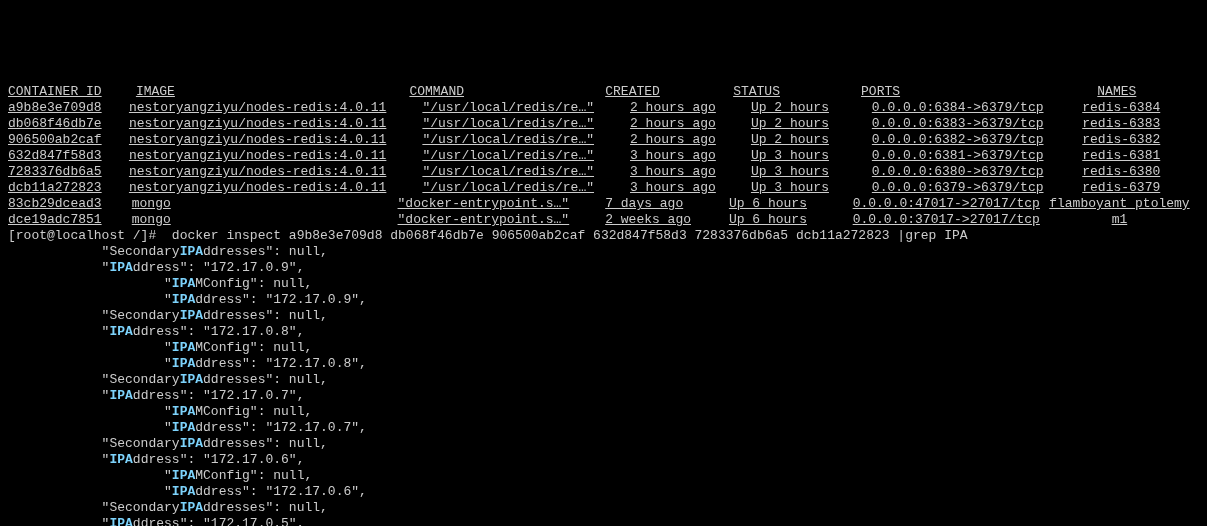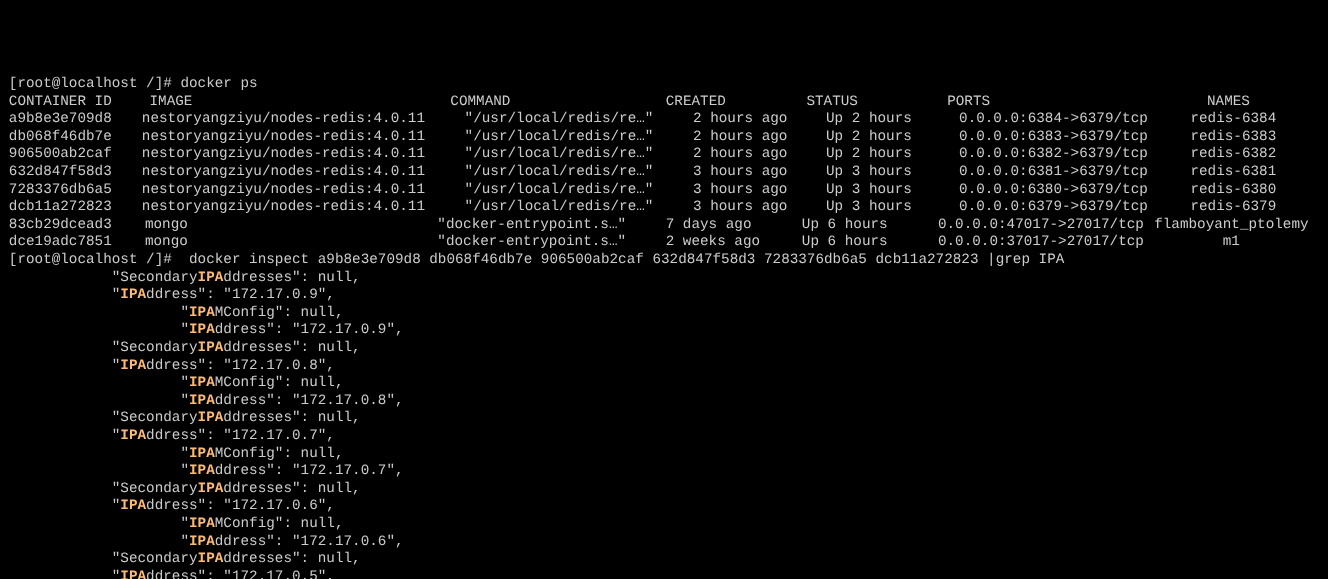--- a/index.html
+++ b/index.html
@@ -6,34 +6,34 @@
     margin: 0;
     padding: 4px 8px;
     background: #000;
     color: #ccc;
     font-family: "Consolas", "Courier New", monospace;
     font-size: 13px;
     line-height: 16px;
     white-space: pre;
     overflow-x: auto;
   }
-  .hl { color: #fdba74; font-weight: bold; }
+  .hl { color: #7dd3fc; font-weight: bold; }
   .line { white-space: pre; }
-  .row { display: flex; }
+  .row { display: flex; text-decoration: underline; }
   .col-cid  { width: 140px; }
   .col-img  { width: 260px; }
   .col-cmd  { width: 175px; margin-left: 36px; }
   .col-cre  { width: 140px; margin-left: 36px; }
   .col-sta  { width: 140px; }
   .col-por  { width: 190px; }
   .col-nam  { width: 180px; text-align: center; }
 </style>
 </head>
 <body>
 
 
 
-<div><span class="line"><span>[root@localhost /]# </span><span>docker ps</span></span>
+<div>
 <div class="row"><span class="col-cid">CONTAINER ID</span><span class="col-img">IMAGE</span><span class="col-cmd">COMMAND</span><span class="col-cre">CREATED</span><span class="col-sta">STATUS</span><span class="col-por">PORTS</span><span class="col-nam">NAMES</span></div><div id="ps-rows"><div class="row"><span class="col-cid">a9b8e3e709d8</span><span class="col-img">nestoryangziyu/nodes-redis:4.0.11</span><span class="col-cmd">"/usr/local/redis/re…"</span><span class="col-cre">2 hours ago</span><span class="col-sta">Up 2 hours</span><span class="col-por">0.0.0.0:6384-&gt;6379/tcp</span><span class="col-nam">redis-6384</span></div><div class="row"><span class="col-cid">db068f46db7e</span><span class="col-img">nestoryangziyu/nodes-redis:4.0.11</span><span class="col-cmd">"/usr/local/redis/re…"</span><span class="col-cre">2 hours ago</span><span class="col-sta">Up 2 hours</span><span class="col-por">0.0.0.0:6383-&gt;6379/tcp</span><span class="col-nam">redis-6383</span></div><div class="row"><span class="col-cid">906500ab2caf</span><span class="col-img">nestoryangziyu/nodes-redis:4.0.11</span><span class="col-cmd">"/usr/local/redis/re…"</span><span class="col-cre">2 hours ago</span><span class="col-sta">Up 2 hours</span><span class="col-por">0.0.0.0:6382-&gt;6379/tcp</span><span class="col-nam">redis-6382</span></div><div class="row"><span class="col-cid">632d847f58d3</span><span class="col-img">nestoryangziyu/nodes-redis:4.0.11</span><span class="col-cmd">"/usr/local/redis/re…"</span><span class="col-cre">3 hours ago</span><span class="col-sta">Up 3 hours</span><span class="col-por">0.0.0.0:6381-&gt;6379/tcp</span><span class="col-nam">redis-6381</span></div><div class="row"><span class="col-cid">7283376db6a5</span><span class="col-img">nestoryangziyu/nodes-redis:4.0.11</span><span class="col-cmd">"/usr/local/redis/re…"</span><span class="col-cre">3 hours ago</span><span class="col-sta">Up 3 hours</span><span class="col-por">0.0.0.0:6380-&gt;6379/tcp</span><span class="col-nam">redis-6380</span></div><div class="row"><span class="col-cid">dcb11a272823</span><span class="col-img">nestoryangziyu/nodes-redis:4.0.11</span><span class="col-cmd">"/usr/local/redis/re…"</span><span class="col-cre">3 hours ago</span><span class="col-sta">Up 3 hours</span><span class="col-por">0.0.0.0:6379-&gt;6379/tcp</span><span class="col-nam">redis-6379</span></div><div class="row"><span class="col-cid">83cb29dcead3</span><span class="col-img">mongo</span><span class="col-cmd">"docker-entrypoint.s…"</span><span class="col-cre">7 days ago</span><span class="col-sta">Up 6 hours</span><span class="col-por">0.0.0.0:47017-&gt;27017/tcp</span><span class="col-nam">flamboyant_ptolemy</span></div><div class="row"><span class="col-cid">dce19adc7851</span><span class="col-img">mongo</span><span class="col-cmd">"docker-entrypoint.s…"</span><span class="col-cre">2 weeks ago</span><span class="col-sta">Up 6 hours</span><span class="col-por">0.0.0.0:37017-&gt;27017/tcp</span><span class="col-nam">m1</span></div></div><span class="line"><span>[root@localhost /]#  </span><span>docker inspect a9b8e3e709d8 db068f46db7e 906500ab2caf 632d847f58d3 7283376db6a5 dcb11a272823 |grep IPA</span></span>
 <div id="grep-out"><div class="line">            "Secondary<span class="hl">IPA</span>ddresses": null,</div><div class="line">            "<span class="hl">IPA</span>ddress": "172.17.0.9",</div><div class="line">                    "<span class="hl">IPA</span>MConfig": null,</div><div class="line">                    "<span class="hl">IPA</span>ddress": "172.17.0.9",</div><div class="line">            "Secondary<span class="hl">IPA</span>ddresses": null,</div><div class="line">            "<span class="hl">IPA</span>ddress": "172.17.0.8",</div><div class="line">                    "<span class="hl">IPA</span>MConfig": null,</div><div class="line">                    "<span class="hl">IPA</span>ddress": "172.17.0.8",</div><div class="line">            "Secondary<span class="hl">IPA</span>ddresses": null,</div><div class="line">            "<span class="hl">IPA</span>ddress": "172.17.0.7",</div><div class="line">                    "<span class="hl">IPA</span>MConfig": null,</div><div class="line">                    "<span class="hl">IPA</span>ddress": "172.17.0.7",</div><div class="line">            "Secondary<span class="hl">IPA</span>ddresses": null,</div><div class="line">            "<span class="hl">IPA</span>ddress": "172.17.0.6",</div><div class="line">                    "<span class="hl">IPA</span>MConfig": null,</div><div class="line">                    "<span class="hl">IPA</span>ddress": "172.17.0.6",</div><div class="line">            "Secondary<span class="hl">IPA</span>ddresses": null,</div><div class="line">            "<span class="hl">IPA</span>ddress": "172.17.0.5",</div></div></div>
 
 
 
 
 </body></html>

